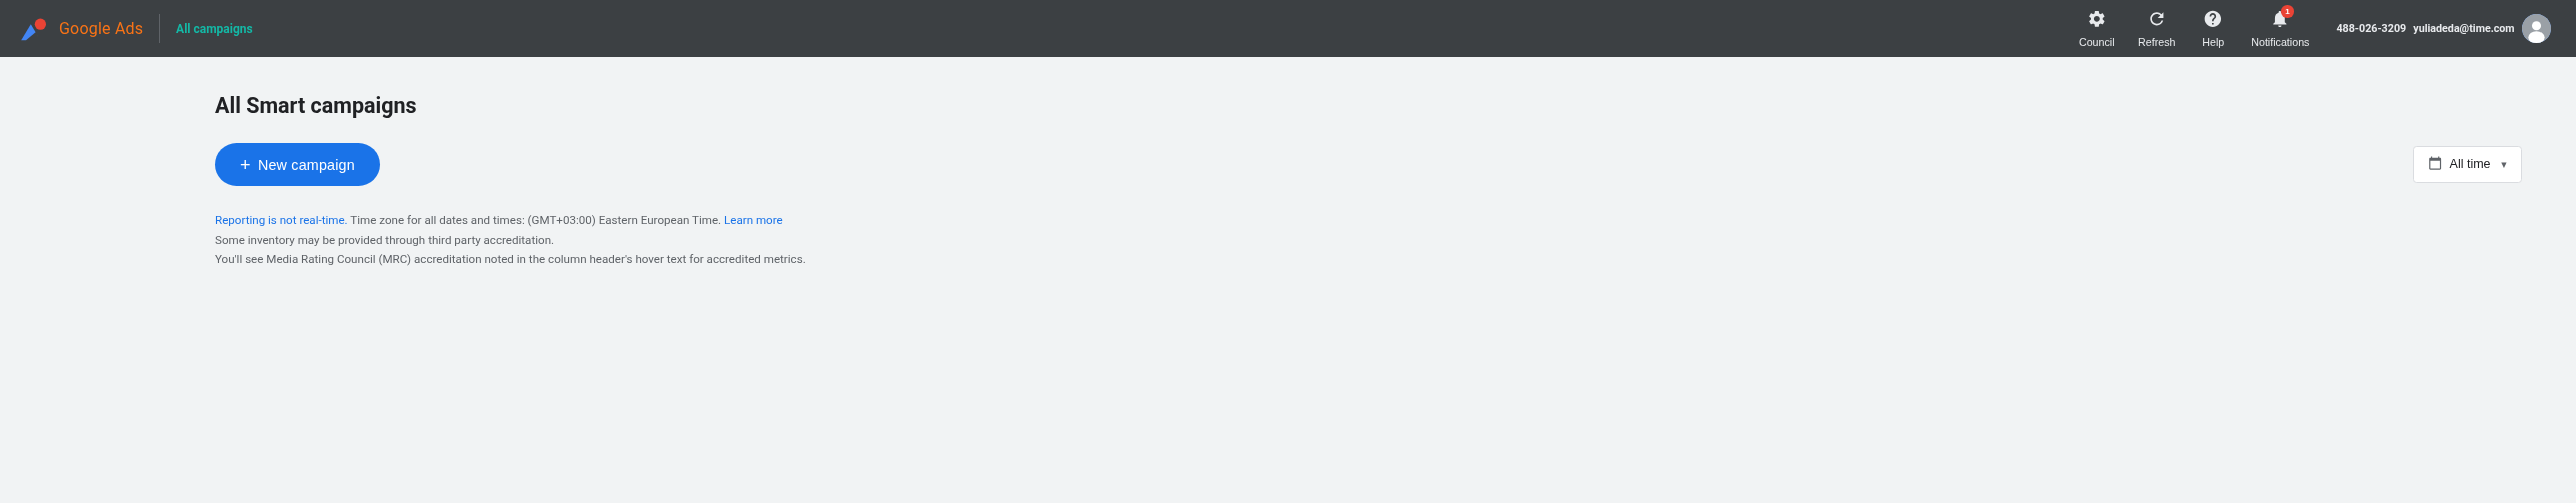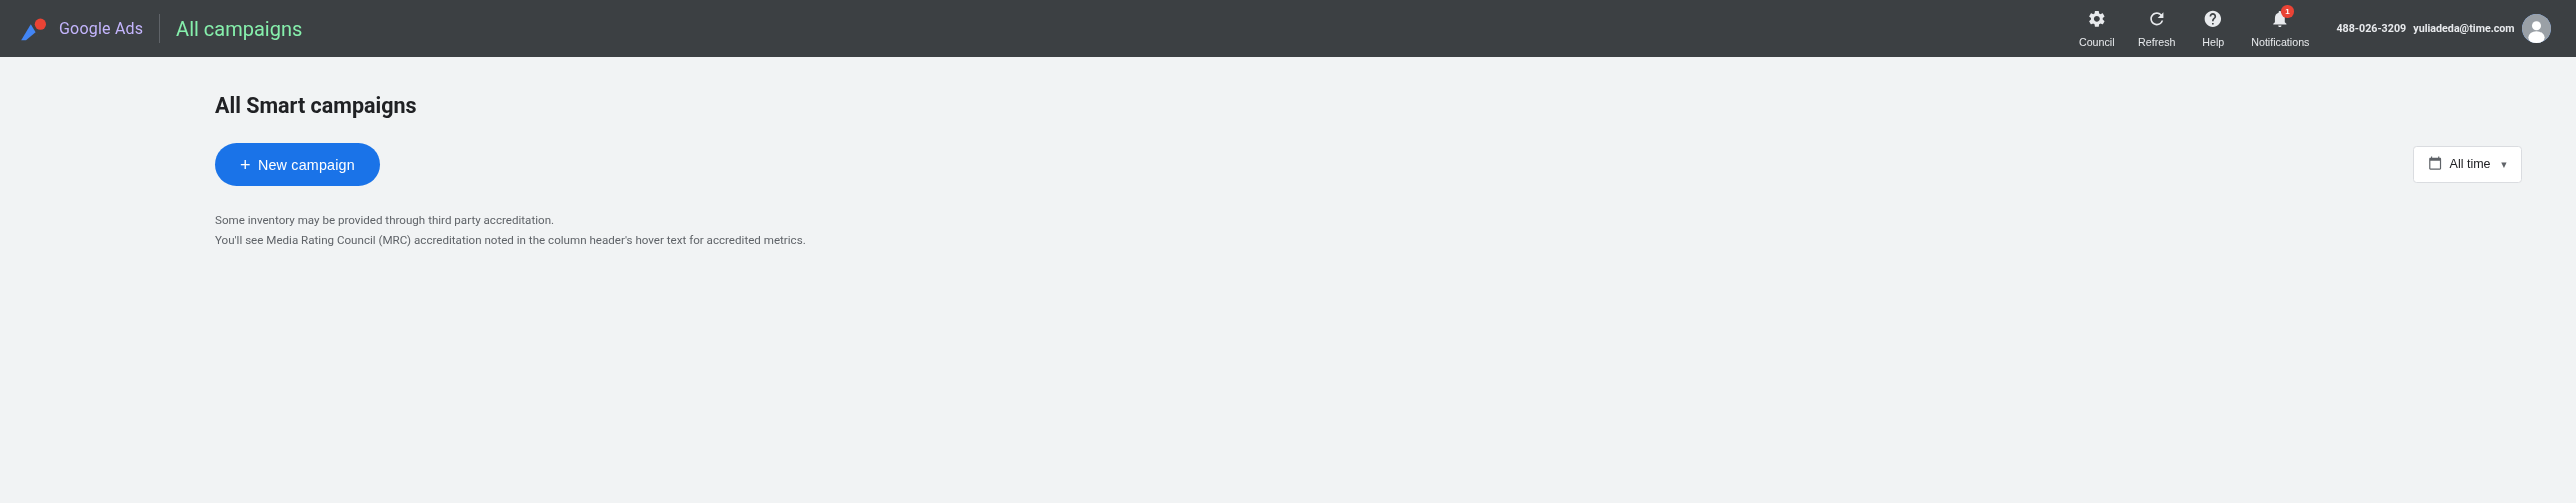--- a/index.html
+++ b/index.html
@@ -22,35 +22,35 @@
       display: flex;
       align-items: center;
       gap: 9px;
       text-decoration: none;
     }
     .google-ads-logo {
       width: 32px;
       height: 32px;
     }
     .header-logo-text {
-      color: #c4b5fd;
+      color: #f97316;
       font-size: 16px;
       font-weight: 400;
       letter-spacing: 0.2px;
     }
     .header-divider {
       width: 0.9px;
       height: 29px;
       background: #5f6368;
       margin: 0 16px;
     }
     .header-page-title {
-      color: #86efac;
-      font-size: 20px;
-      font-weight: 400;
+      color: #14b8a6;
+      font-size: 12px;
+      font-weight: 700;
     }
     .header-spacer { flex: 1; }
     .header-actions {
       display: flex;
       align-items: center;
       gap: 5.4px;
     }
     .header-action-btn {
       display: flex;
       flex-direction: column;
@@ -276,17 +276,22 @@
         <svg width="14.3" height="14.3" viewBox="0 0 24 24" fill="none" xmlns="http://www.w3.org/2000/svg">
           <path d="M20 3h-1V1h-2v2H7V1H5v2H4c-1.1 0-2 .9-2 2v16c0 1.1.9 2 2 2h16c1.1 0 2-.9 2-2V5c0-1.1-.9-2-2-2zm0 18H4V8h16v13z" fill="#5f6368"></path>
         </svg>
       </span>
       <span>All time</span>
       <span class="date-chevron">▾</span>
     </button>
   </div>
 
   <div class="info-section">
+    <p class="info-line">
+      <a class="info-link">Reporting is not real-time.</a>
+      <span> Time zone for all dates and times: (GMT+03:00) Eastern European Time. </span>
+      <a class="info-link">Learn more</a>
+    </p>
     <p class="info-line">Some inventory may be provided through third party accreditation.</p>
     <p class="info-line">You'll see Media Rating Council (MRC) accreditation noted in the column header's hover text for accredited metrics.</p>
   </div>
 </main>
 
 
 </body></html>

